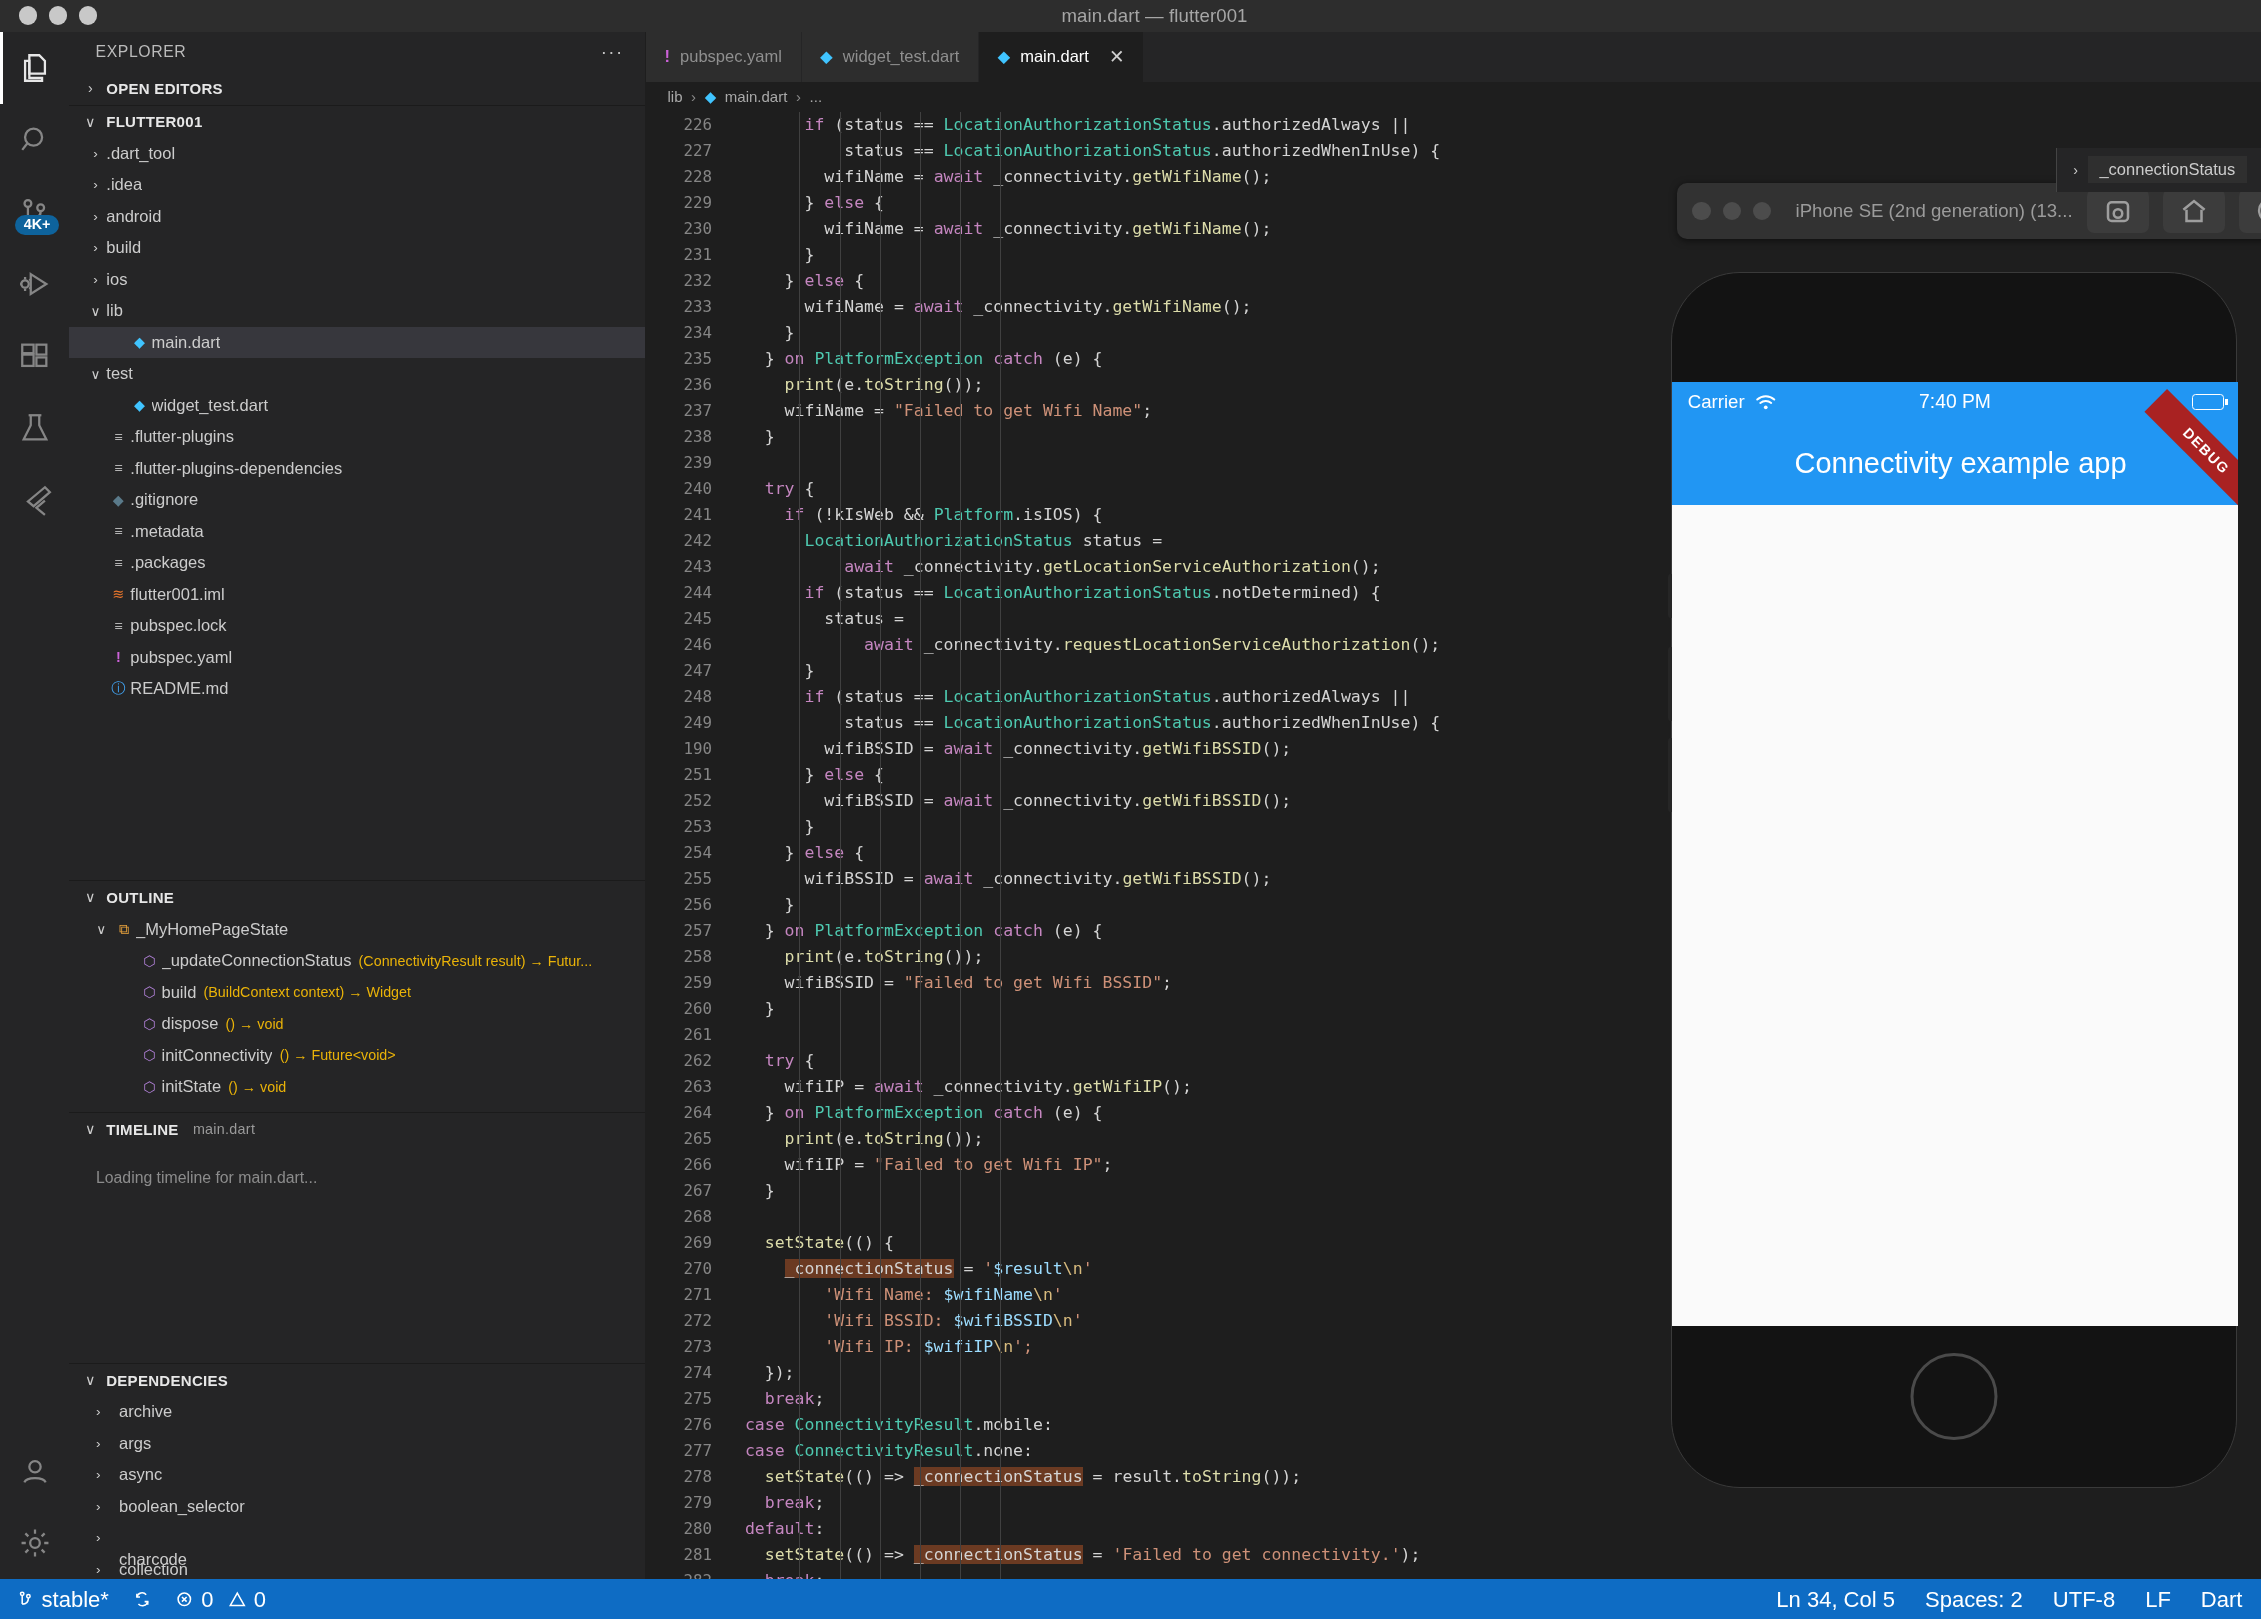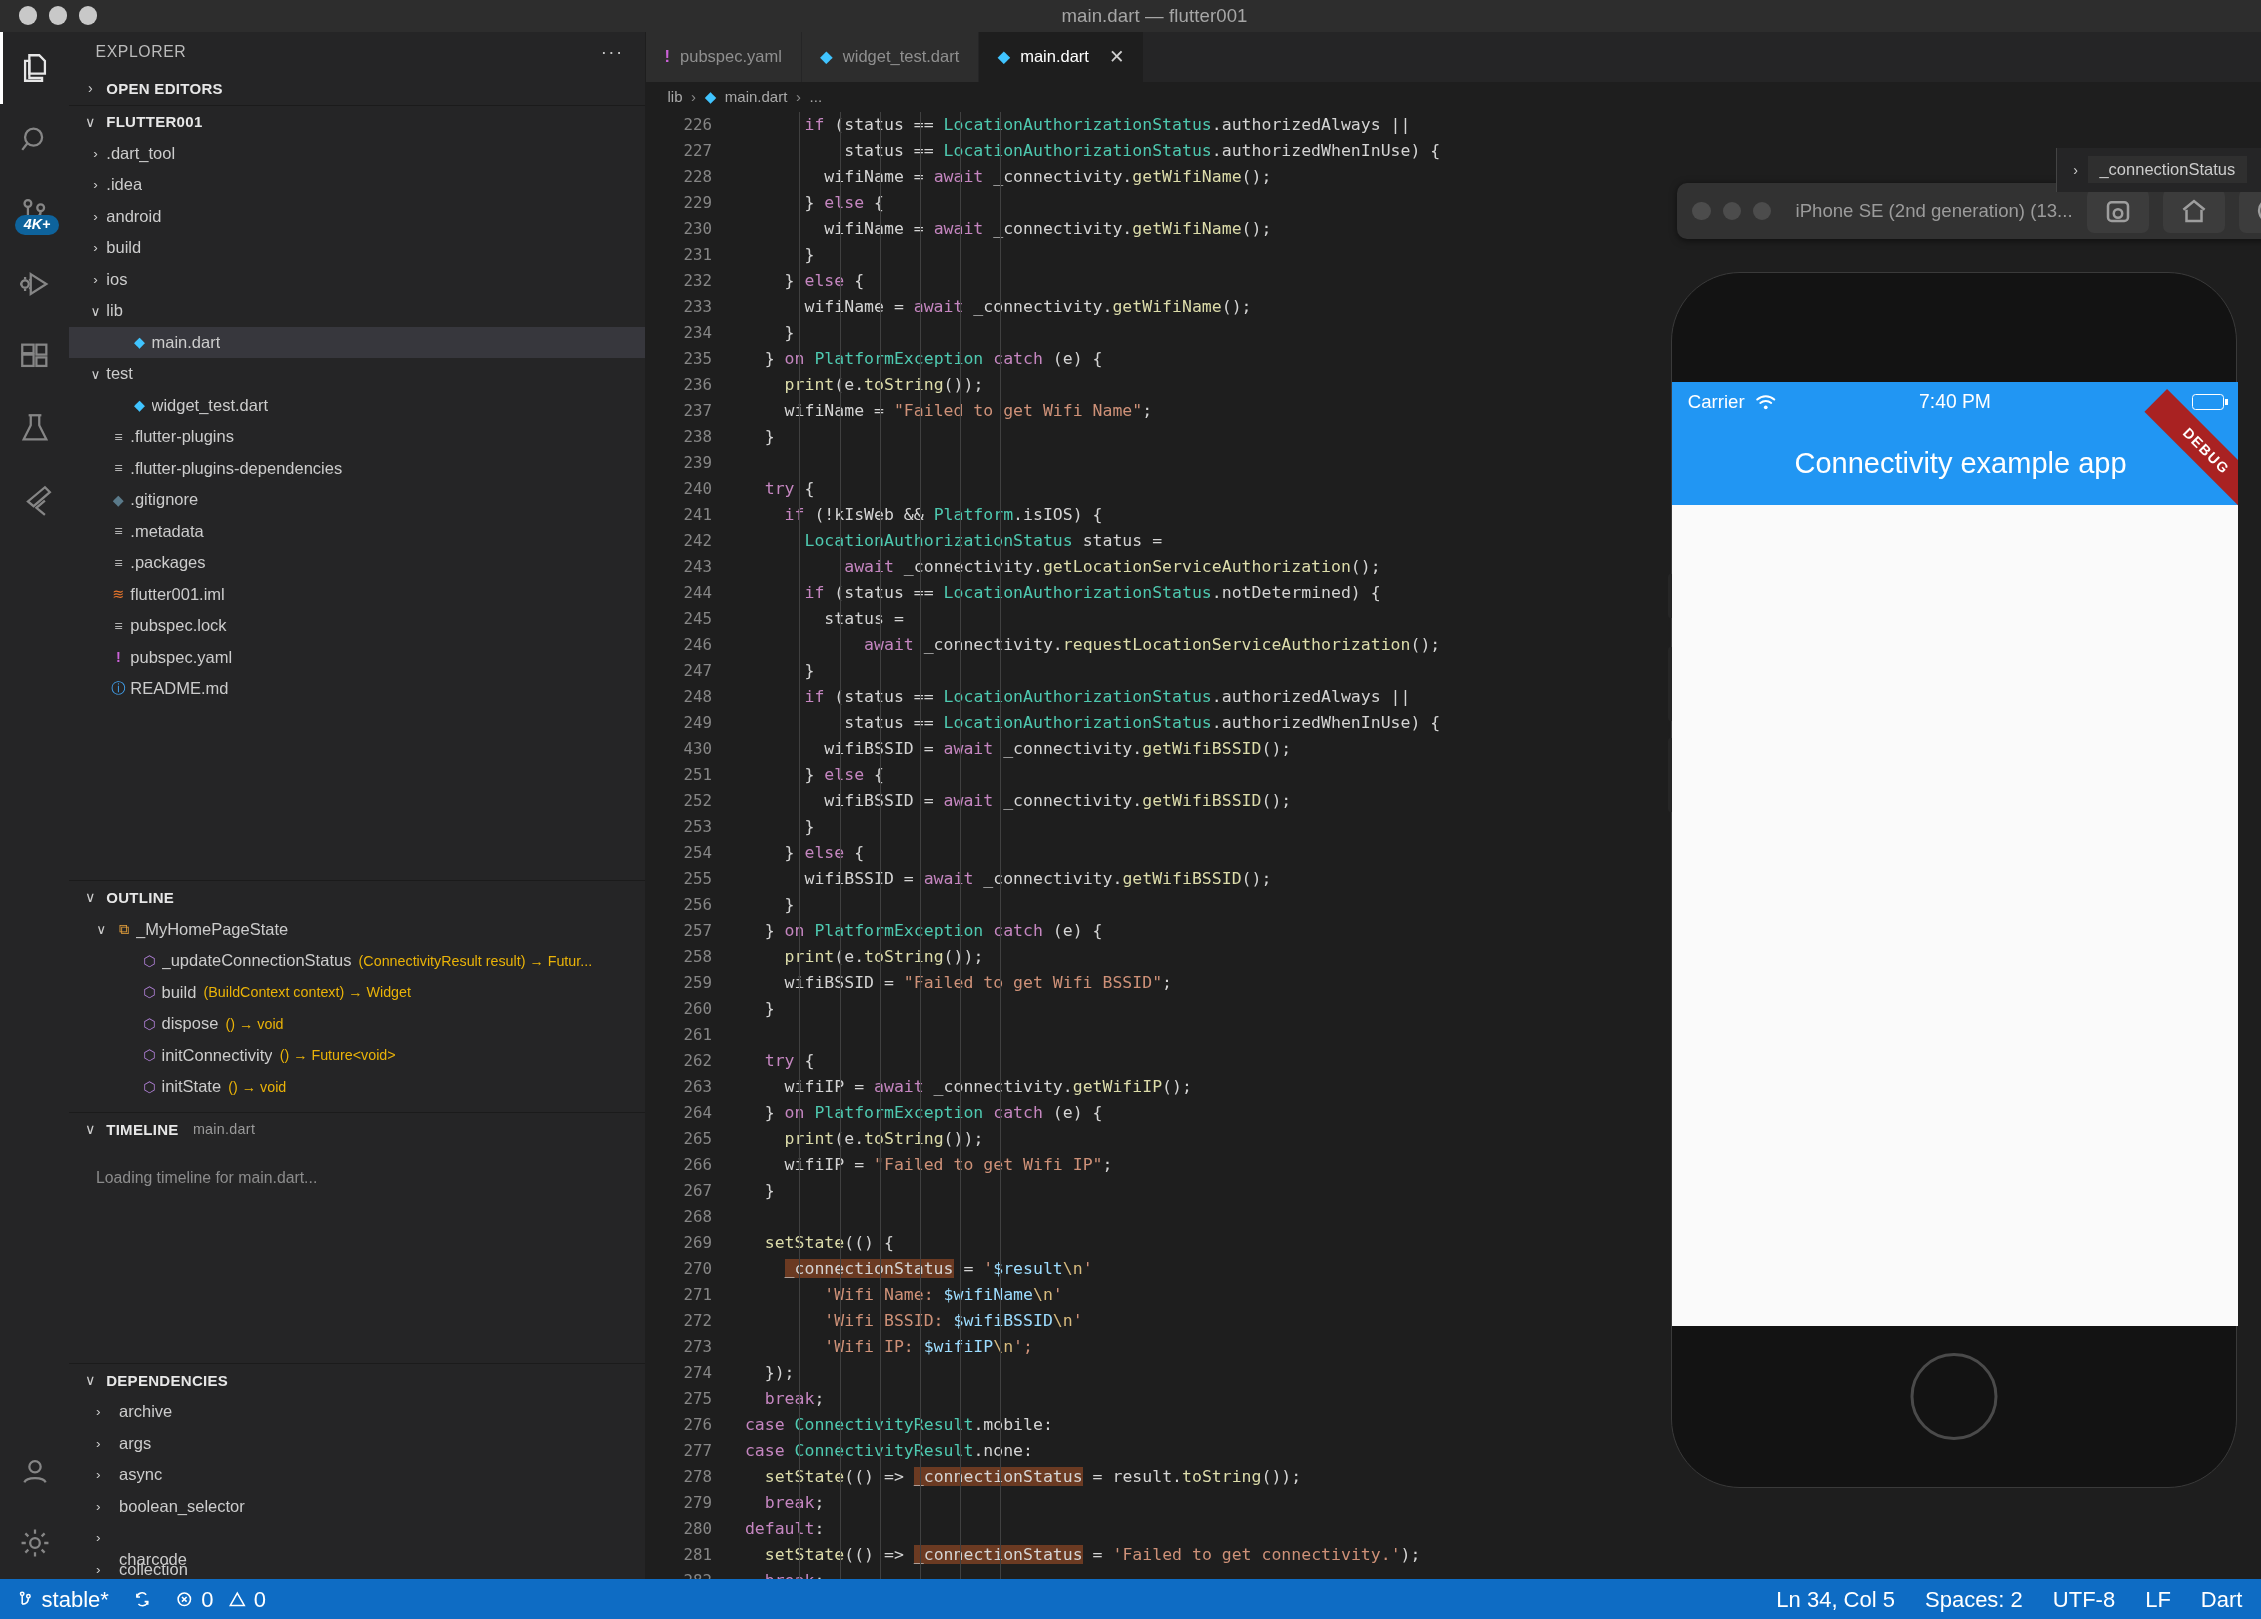--- a/index.html
+++ b/index.html
@@ -26,21 +26,21 @@
   .traffic i { width: 18.6px; height: 18.6px; border-radius: 50%; background: #c8c8c8; display: block; }
   .titlebar-title {
     position: absolute; left: 0; right: 0; text-align: center;
     color: #a6a6a6; font-size: 18.6px; letter-spacing: 0.1px; padding-left: 48px;
   }
 
   
   .activitybar {
     position: absolute; top: 31.5px; left: 0; width: 69px; bottom: 41px;
     background: #252526;
-    display: flex; flex-direction: column; align-items: center; font-style: italic;
+    display: flex; flex-direction: column; align-items: center;
   }
   .act {
     width: 69px; height: 72px;
     display: flex; align-items: center; justify-content: center;
     position: relative; color: #868686;
   }
   .act.active { color: #e7e7e7; }
   .act.active::before {
     content: ""; position: absolute; left: 0; top: 0; bottom: 0; width: 2.9px; background: #fff;
   }
@@ -551,21 +551,21 @@
             <div>240</div>
             <div>241</div>
             <div>242</div>
             <div>243</div>
             <div>244</div>
             <div>245</div>
             <div>246</div>
             <div>247</div>
             <div>248</div>
             <div>249</div>
-            <div>430</div>
+            <div>190</div>
             <div>251</div>
             <div>252</div>
             <div>253</div>
             <div>254</div>
             <div>255</div>
             <div>256</div>
             <div>257</div>
             <div>258</div>
             <div>259</div>
             <div>260</div>

